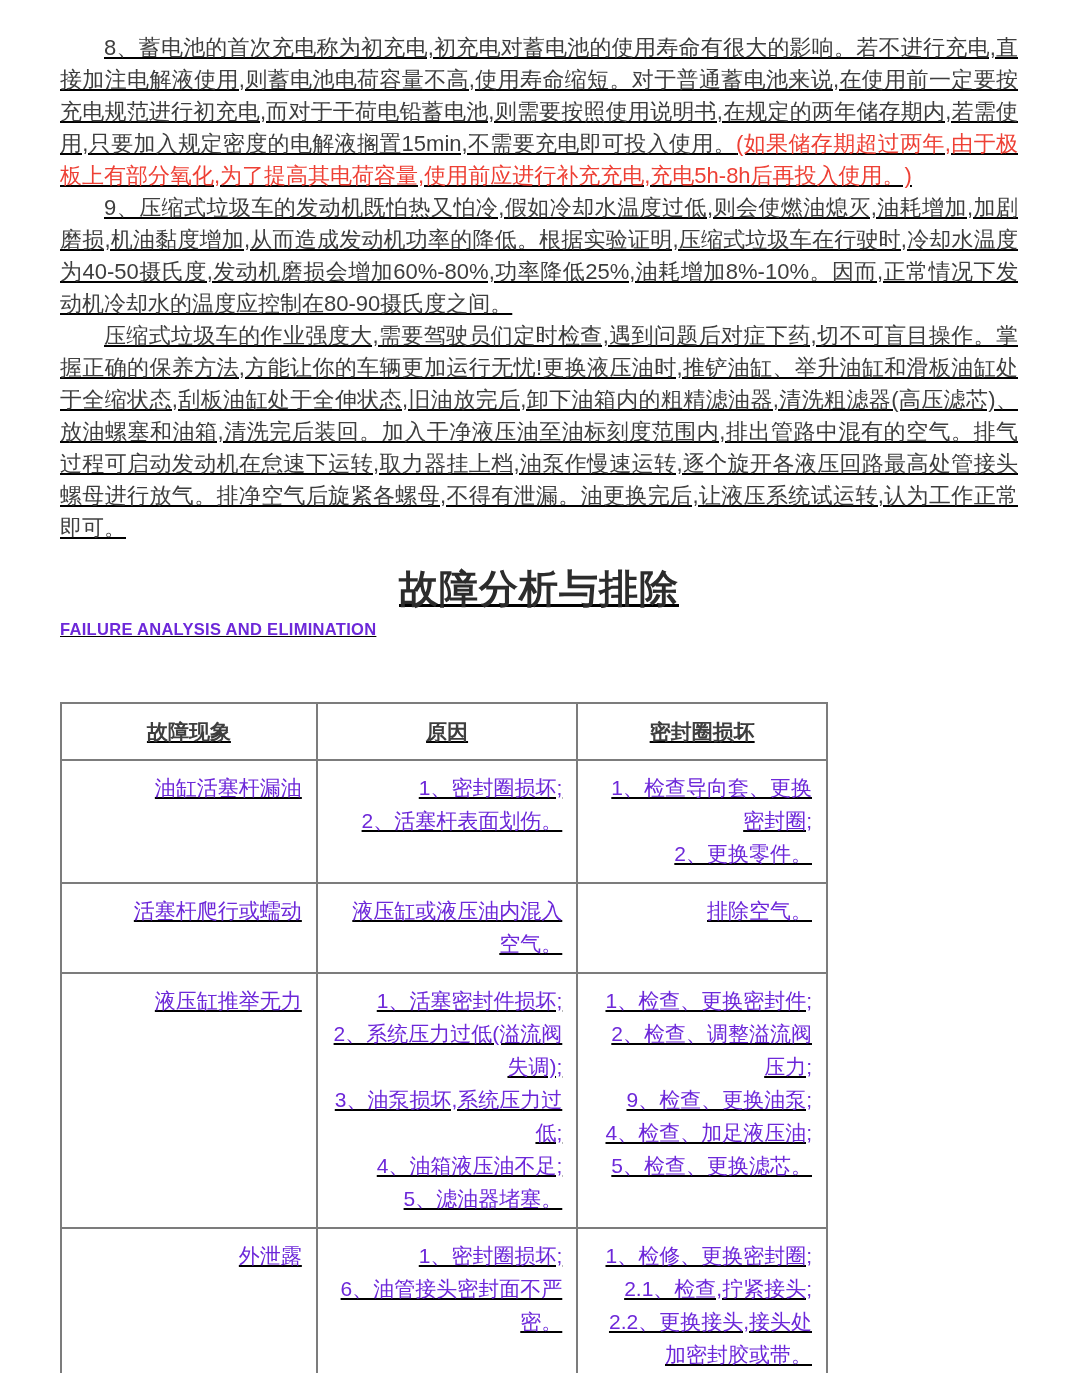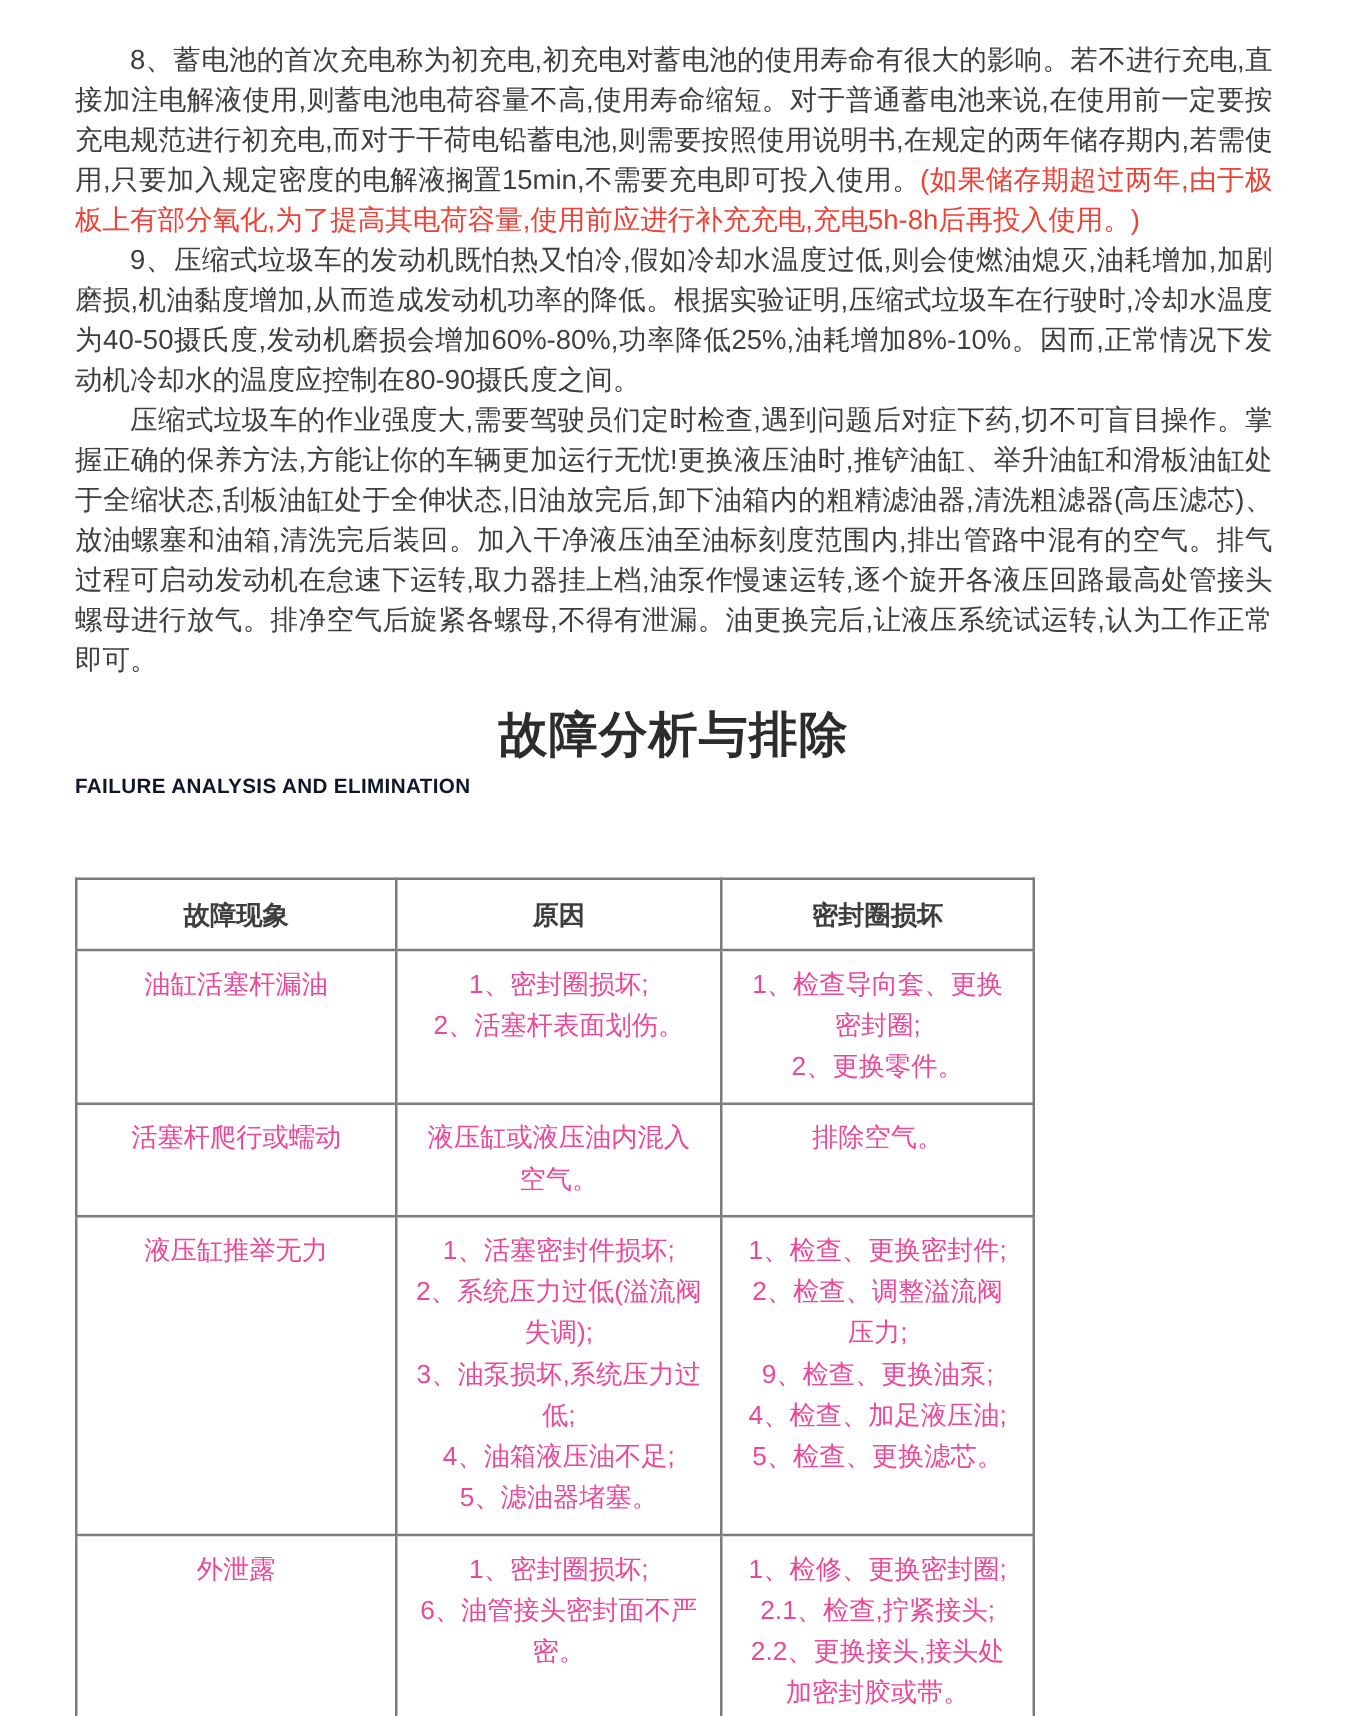--- a/index.html
+++ b/index.html
@@ -11,20 +11,21 @@
     width: 1077px;
     height: 1373px;
     font-family: "Liberation Sans", "DejaVu Sans", sans-serif;
     overflow: hidden;
   }
   .page {
     box-sizing: border-box;
     width: 1077px;
     height: 1373px;
     padding: 32px 59px 0 60px;
+    text-decoration: underline;
   }
   .body-text p {
     margin: 0;
     font-size: 22px;
     line-height: 32px;
     color: #3e3e3e;
     text-align: justify;
     text-indent: 2em;
     letter-spacing: 0;
   }
@@ -40,21 +41,21 @@
     color: #2c2c2c;
     letter-spacing: 1px;
     text-align: center;
   }
   .section-subtitle {
     margin: 0;
     margin-top: 7px;
     font-size: 16.5px;
     line-height: 20px;
     font-weight: 700;
-    color: #0f172a;
+    color: #6d28d9;
     letter-spacing: 0.3px;
   }
   table.fault-table {
     margin-top: 63px;
     width: 768px;
     border-collapse: collapse;
     table-layout: fixed;
   }
   .fault-table col.c1 { width: 33.4%; }
   .fault-table col.c2 { width: 34.0%; }
@@ -66,23 +67,23 @@
     font-weight: 700;
     color: #3e3e3e;
     text-align: center;
     vertical-align: middle;
   }
   .fault-table td {
     border: 2px solid #7c7c7c;
     padding: 10px 14px 12px 14px;
     font-size: 21px;
     line-height: 33px;
-    color: #ec4899;
+    color: #6d28d9;
     vertical-align: top;
-    text-align: center;
+    text-align: right;
   }
   .cell-line {
     margin: 0;
   }
 </style>
 </head>
 <body>
 
 <div class="page">
 

